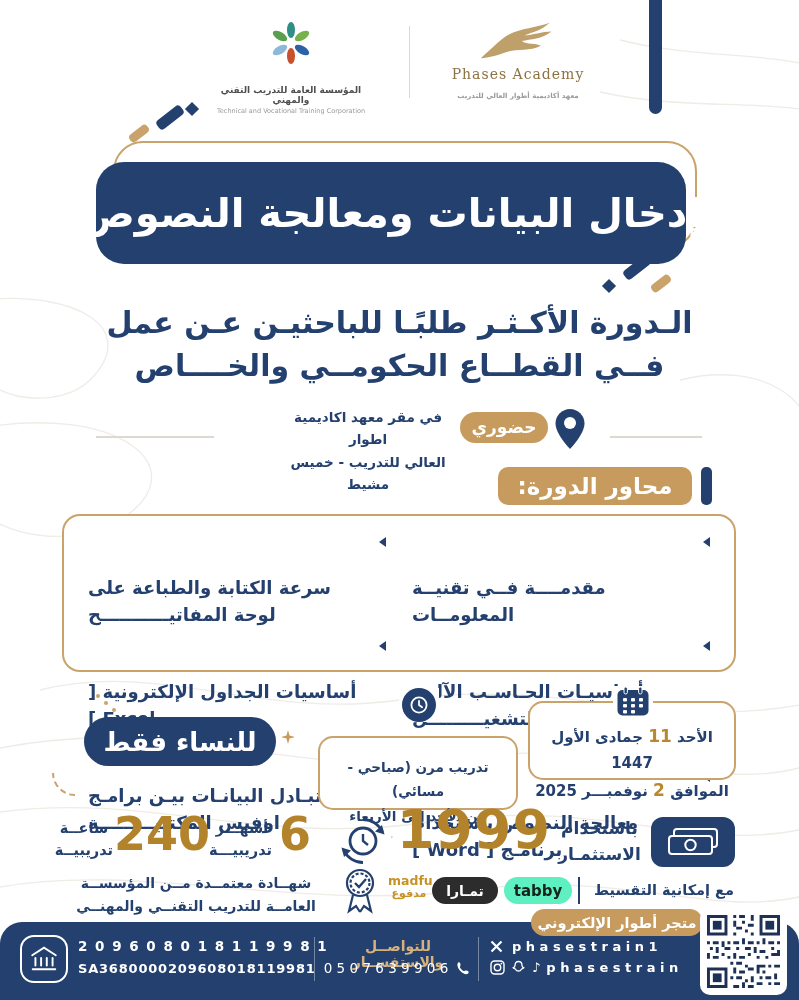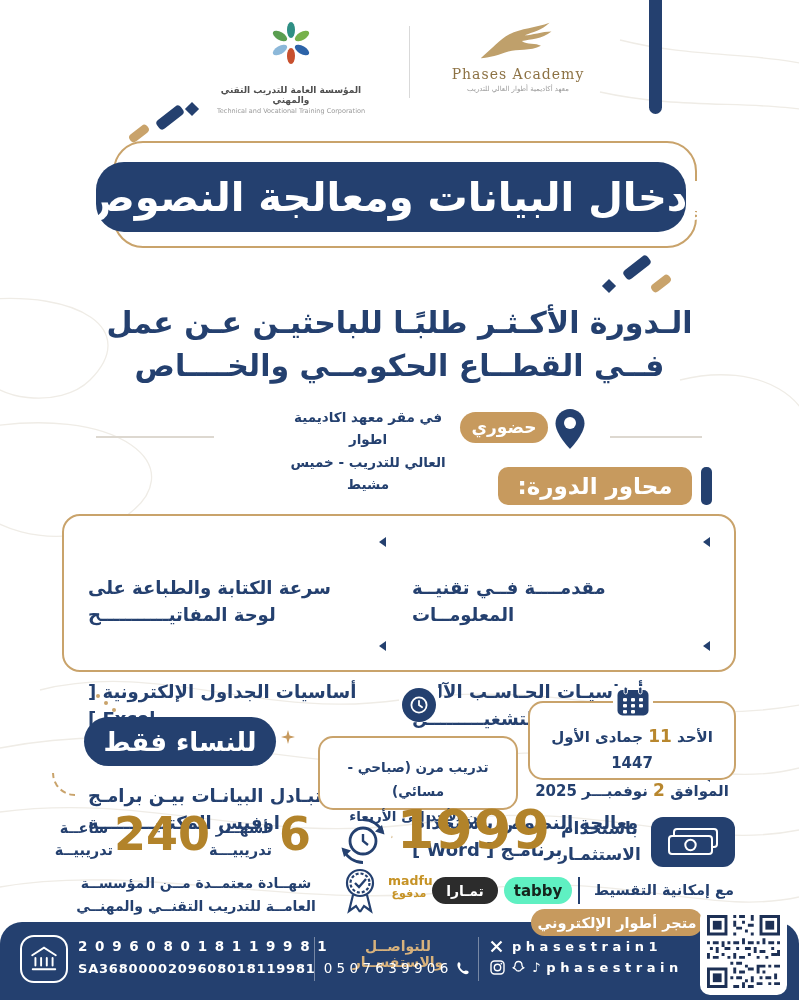--- a/index.html
+++ b/index.html
@@ -16,26 +16,26 @@
 
   
   .header{left:0;top:20px;width:100%;display:flex;justify-content:center;gap:28px;align-items:flex-start;z-index:2;}
   .logo-block{text-align:center;}
   .tvtc{width:180px;}
   .tvtc .ar{font-size:9px;color:#4f4f4f;font-weight:bold;margin-top:19px;}
   .tvtc .en{font-size:6.5px;color:#9b9b9b;margin-top:2px;}
   .header-divider{width:1px;height:72px;background:#d9d9d9;margin-top:6px;}
   .phases{width:160px;}
   .phases .en{font-family:"DejaVu Serif","Liberation Serif",serif;font-size:14px;color:#8d7244;letter-spacing:1px;margin-top:2px;}
-  .phases .ar{font-size:7px;color:#9b9b9b;margin-top:3px;}
+  .phases .ar{font-size:7px;color:#9b9b9b;margin-top:10px;font-weight:bold;}
   .corner-bar{left:649px;top:-6px;width:13px;height:120px;background:#24406f;border-radius:7px;z-index:2;}
 
   
   .banner-outline{left:113px;top:141px;width:580px;height:103px;border:2.5px solid #c9a36b;border-radius:30px;z-index:1;}
-  .banner{left:96px;top:162px;width:590px;height:70px;background:#24406f;border-radius:28px;
+  .banner{left:96px;top:162px;width:590px;height:102px;background:#24406f;border-radius:28px;
     display:flex;align-items:center;justify-content:center;z-index:2;}
   .banner .title{color:#fff;font-size:40px;font-weight:bold;white-space:nowrap;}
 
   .deco{z-index:3;}
   .slash-navy{background:#24406f;border-radius:4px;transform:rotate(-38deg);}
   .slash-tan{background:#c9a36b;border-radius:4px;transform:rotate(-38deg);}
   .sq-navy{background:#24406f;transform:rotate(45deg);}
 
   
   .subtitle{left:0;top:302px;width:100%;text-align:center;font-weight:bold;font-size:30px;line-height:1.42;z-index:2;}

